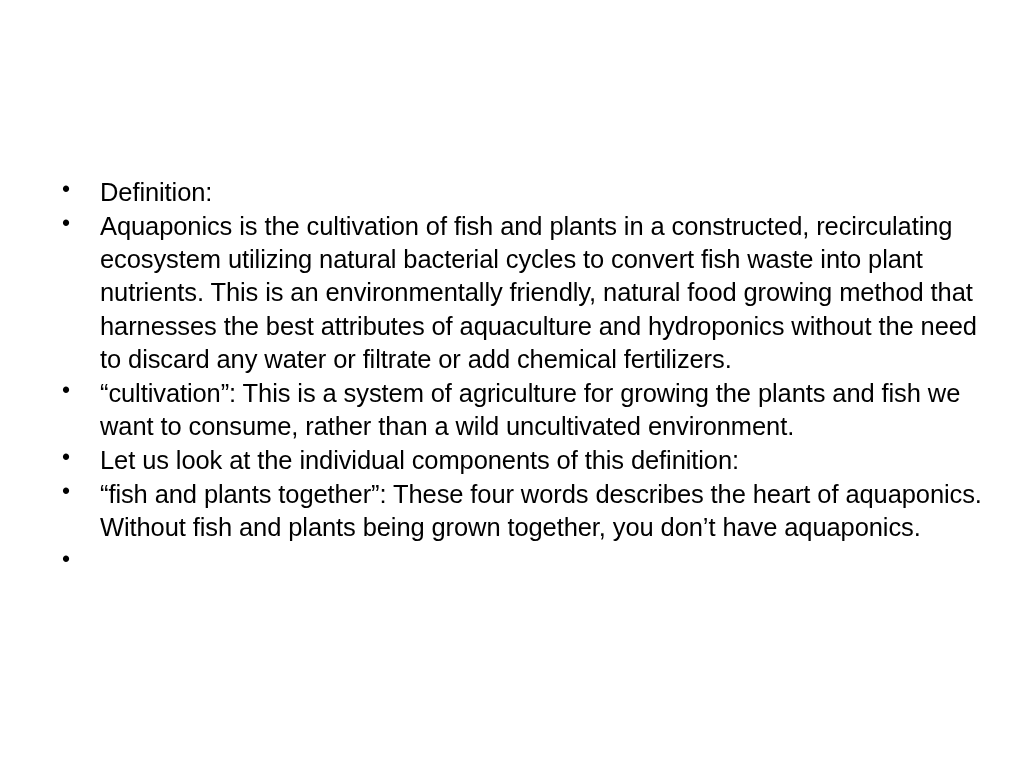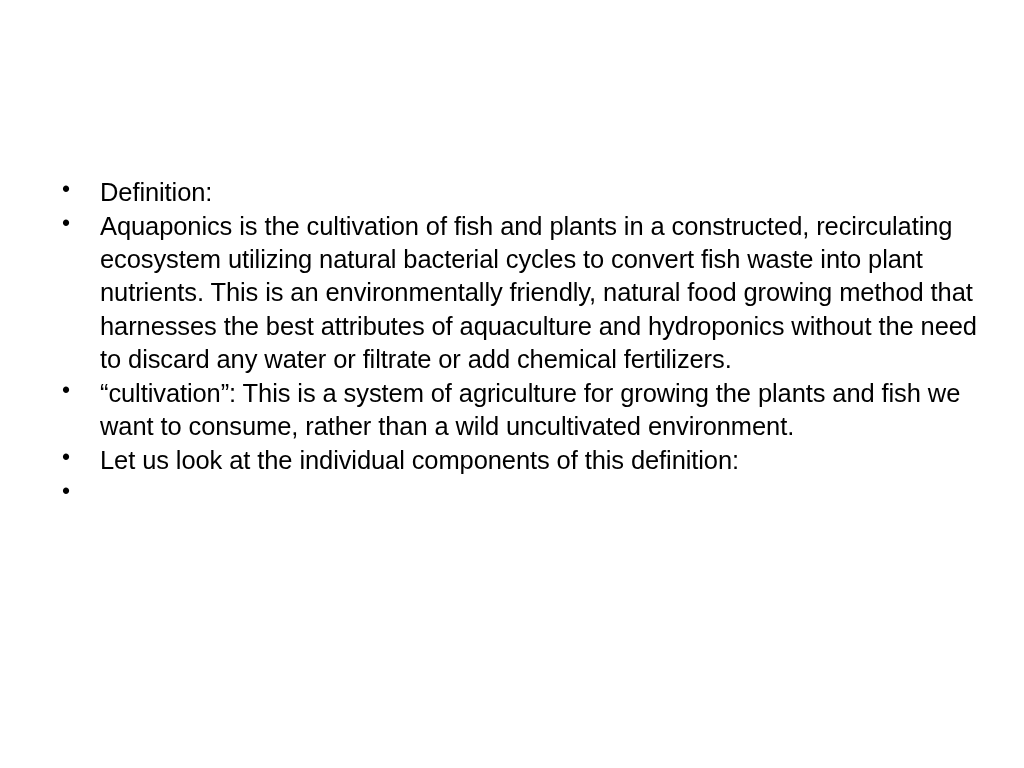--- a/index.html
+++ b/index.html
@@ -56,16 +56,17 @@
 </head>
 <body>
 
 <div class="slide">
   <div class="content-body">
     <ul class="bullets">
       <li>Definition:</li>
       <li>Aquaponics is the cultivation of fish and plants in a constructed, recirculating ecosystem utilizing natural bacterial cycles to convert fish waste into plant nutrients. This is an environmentally friendly, natural food growing method that harnesses the best attributes of aquaculture and hydroponics without the need to discard any water or filtrate or add chemical fertilizers.</li>
       <li>“cultivation”: This is a system of agriculture for growing the plants and fish we want to consume, rather than a wild uncultivated environment.</li>
       <li>Let us look at the individual components of this definition:</li>
+      <li>“fish and plants together”: These four words describes the heart of aquaponics. Without fish and plants being grown together, you don’t have aquaponics.</li>
       <li class="empty-item"></li>
     </ul>
   </div>
 </div>
 
 </body></html>

